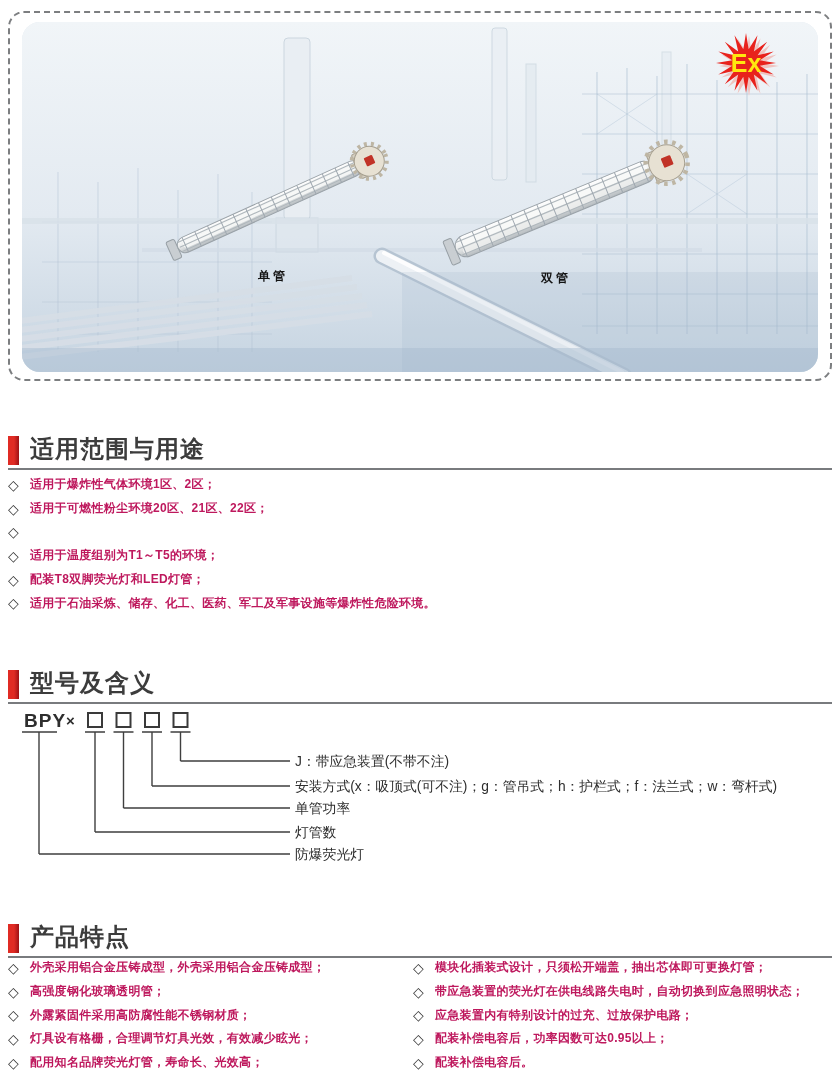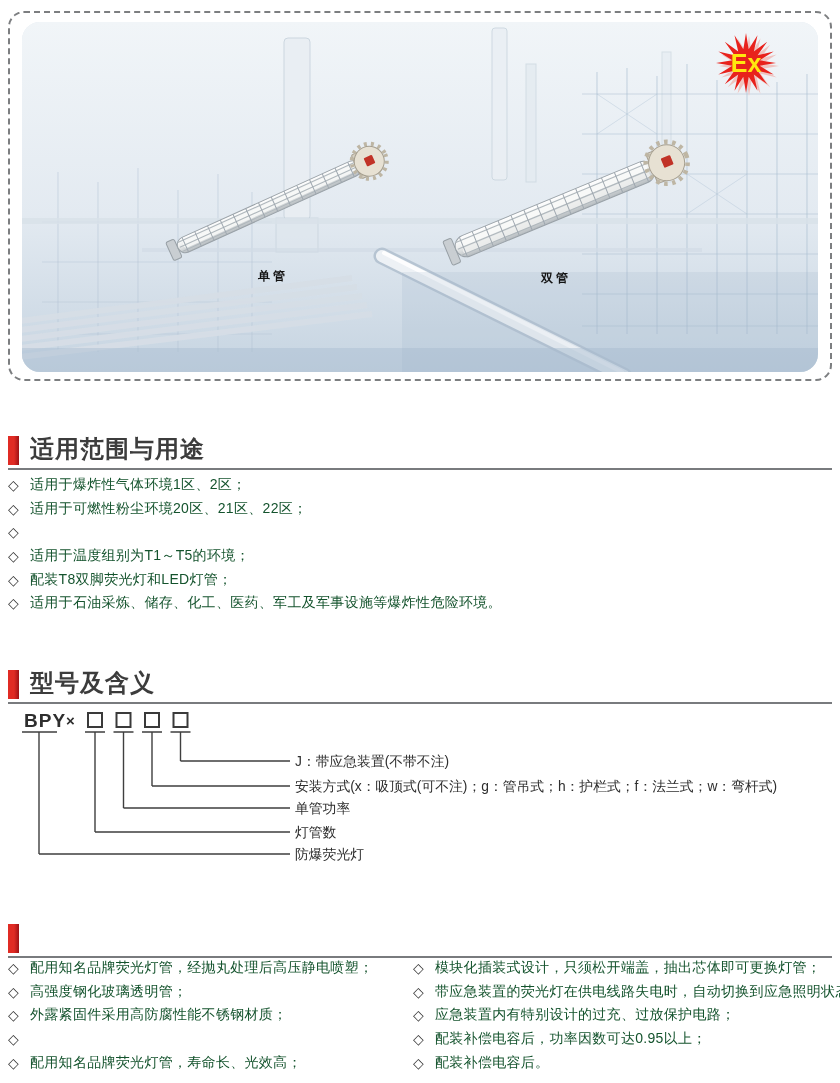--- a/index.html
+++ b/index.html
@@ -27,21 +27,21 @@
   .sec-header h2{margin:0 0 0 22px;font-size:24px;line-height:36px;font-weight:bold;
         color:#3c3c3c;letter-spacing:1px;}
   .hdr-usage{top:431px;}
   .hdr-model{top:665px;}
   .hdr-features{top:919px;}
 
   
   ul.diamond-list{list-style:none;margin:0;padding:0;position:absolute;}
   ul.diamond-list li{display:flex;align-items:center;height:23.7px;white-space:nowrap;}
   ul.diamond-list .dm{width:22px;font-size:14px;color:#333;flex:0 0 22px;}
-  ul.diamond-list .txt{font-size:14px;color:#14532d;letter-spacing:0.3px;}
+  ul.diamond-list .txt{font-size:12px;color:#be185d;letter-spacing:0.3px;font-weight:bold;}
   .usage-list{left:8px;top:473px;width:824px;}
   .feat-left{left:8px;top:956px;width:402px;}
   .feat-right{left:413px;top:956px;width:430px;}
 
   
   .model-diagram{position:absolute;left:0;top:700px;width:832px;height:180px;margin-left:12px;}
   .model-diagram text{fill:#2e2e2e;}
 </style>
 </head>
 <body>
@@ -199,36 +199,38 @@
         <text x="283" y="90.5">安装方式(x：吸顶式(可不注)；g：管吊式；h：护栏式；f：法兰式；w：弯杆式)</text>
         <text x="283" y="112.5">单管功率</text>
         <text x="283" y="136.5">灯管数</text>
         <text x="283" y="158.5">防爆荧光灯</text>
       </g>
     </svg>
   </div>
 
   <div class="sec-header hdr-features">
     <span class="red-bar"></span>
+    <h2>产品特点</h2>
   </div>
   <ul class="diamond-list feat-left">
     <li>
       <span class="dm">◇</span>
-      <span class="txt">配用知名品牌荧光灯管，经抛丸处理后高压静电喷塑；</span>
+      <span class="txt">外壳采用铝合金压铸成型，外壳采用铝合金压铸成型；</span>
     </li>
     <li>
       <span class="dm">◇</span>
       <span class="txt">高强度钢化玻璃透明管；</span>
     </li>
     <li>
       <span class="dm">◇</span>
       <span class="txt">外露紧固件采用高防腐性能不锈钢材质；</span>
     </li>
     <li>
       <span class="dm">◇</span>
+      <span class="txt">灯具设有格栅，合理调节灯具光效，有效减少眩光；</span>
     </li>
     <li>
       <span class="dm">◇</span>
       <span class="txt">配用知名品牌荧光灯管，寿命长、光效高；</span>
     </li>
   </ul>
   <ul class="diamond-list feat-right">
     <li>
       <span class="dm">◇</span>
       <span class="txt">模块化插装式设计，只须松开端盖，抽出芯体即可更换灯管；</span>

